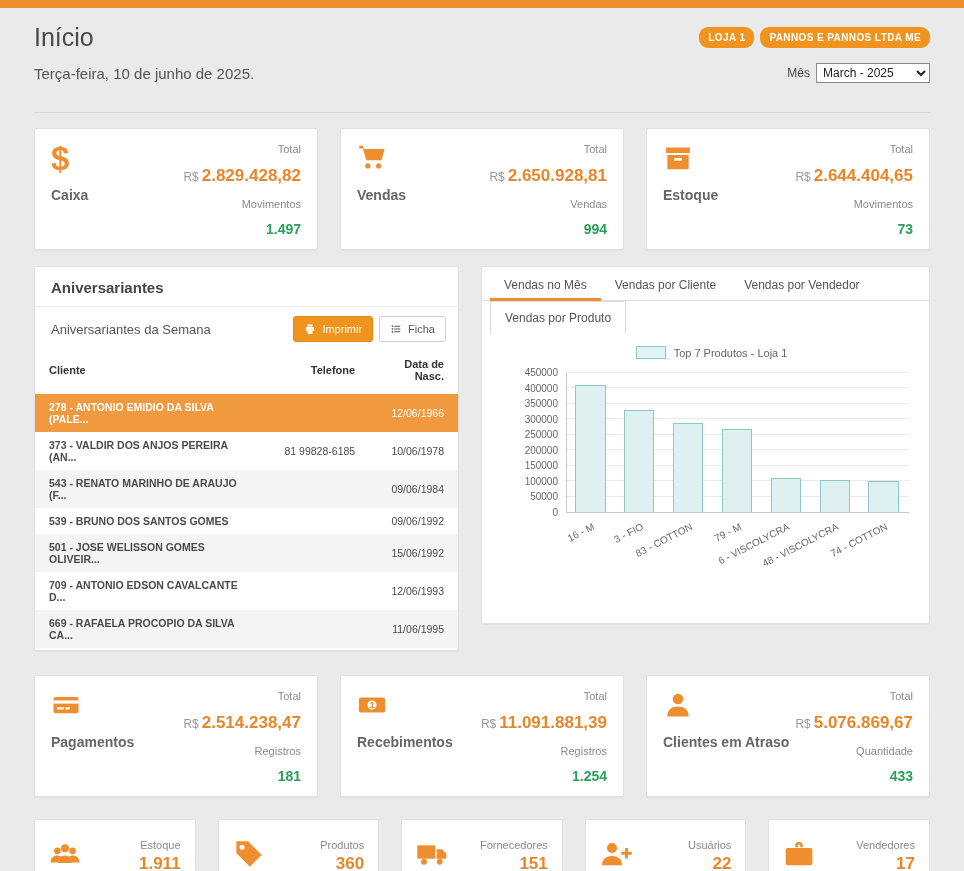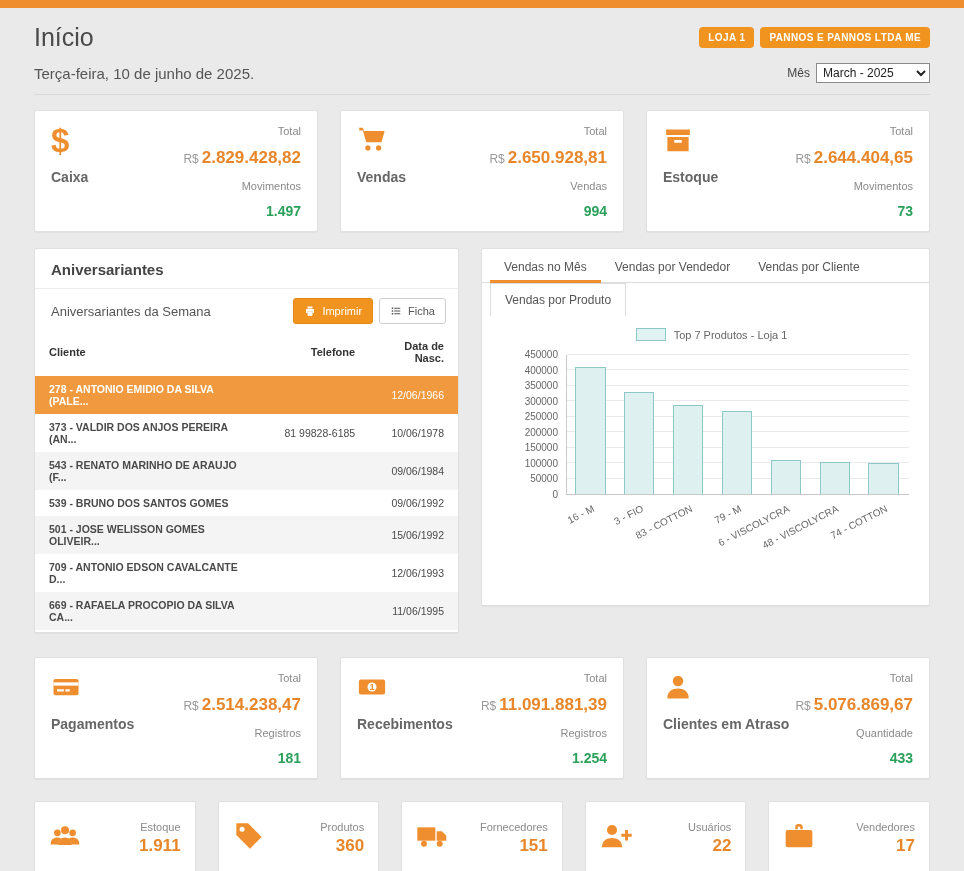--- a/index.html
+++ b/index.html
@@ -8,24 +8,24 @@
     background:#eaeaea; color:#555;
     font-family:"Liberation Sans","DejaVu Sans",sans-serif;
   }
   .topbar { height:8px; background:#ef8e2e; }
   .page { padding:0 34px; }
 
   .header-row { display:flex; justify-content:space-between; align-items:center; margin-top:15px; }
   h1 { margin:0; font-size:25px; font-weight:500; color:#4a4a4a; }
   .badges { display:flex; gap:6px; }
   .badge { background:#f0941f; color:#fff; font-size:10px; font-weight:bold; letter-spacing:.4px;
-           padding:5px 9px; border-radius:4px; border:none; cursor:pointer; font-family:inherit; }
+           padding:5px 9px; border-radius:9px; border:none; cursor:pointer; font-family:inherit; }
 
   .date-row { display:flex; justify-content:space-between; align-items:center;
-              margin-top:11px; padding-bottom:11px; border-bottom:1px solid #d9d9d9;
+              margin-top:11px; padding-bottom:29px; border-bottom:1px solid #d9d9d9;
               font-size:15px; color:#555; }
   .month { font-size:12px; color:#444; display:flex; align-items:center; gap:6px; }
   .month select { font-size:12px; width:114px; padding:1px 2px; border:1px solid #8a8a8a; background:#fff; color:#222; font-family:inherit; }
 
   .cards-row { display:flex; gap:22px; margin-top:15px; }
   .stat-card { flex:1; background:#fff; border:1px solid #e0e0e0; border-radius:2px;
                padding:14px 16px 12px; height:122px; display:flex; justify-content:space-between;
                box-shadow:0 1px 1px rgba(0,0,0,.04); }
   .stat-left { display:flex; flex-direction:column; gap:8px; }
   .stat-icon { color:#ef8e2e; height:36px; display:flex; align-items:flex-start; }
@@ -237,22 +237,22 @@
               <td class="center"></td>
               <td class="right">11/06/1995</td>
             </tr>
           </tbody>
       </table>
     </div>
 
     <div class="card chart-card">
       <div class="tabs1" id="tabsRow">
           <div class="tab active">Vendas no Mês</div>
+          <div class="tab">Vendas por Cliente</div>
           <div class="tab">Vendas por Vendedor</div>
-          <div class="tab">Vendas por Cliente</div>
         </div>
       <div class="subtab-row">
         <div class="subtab">Vendas por Produto</div>
       </div>
       <div class="chart-area">
         <div class="legend">
           <span class="legend-box"></span>
           <span>Top 7 Produtos - Loja 1</span>
         </div>
         <div class="plot-wrap">

